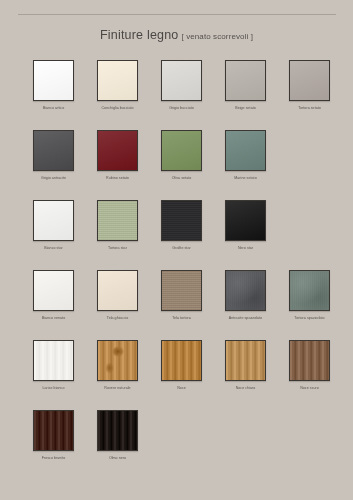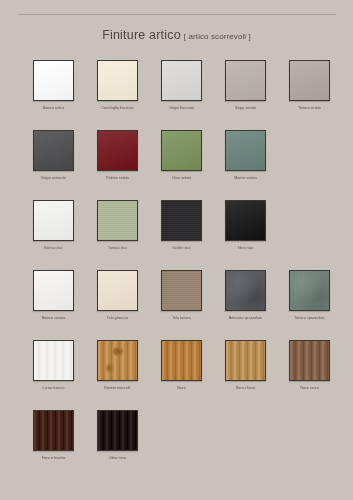--- a/index.html
+++ b/index.html
@@ -92,21 +92,21 @@
   }
 </style>
 </head>
 <body>
 
 <div id="sheet">
 
   <div class="top-rule"></div>
 
   <div class="title-wrap">
-    <span class="title-main">Finiture artico</span><span class="title-sub">[ artico scorrevoli ]</span>
+    <span class="title-main">Finiture legno</span><span class="title-sub">[ venato scorrevoli ]</span>
   </div>
 
   <div class="grid" id="grid">
       <div class="row">
         <div class="cell">
           <div class="swatch" style="background-color: rgb(255, 255, 255);">
             <div class="tex" style="background: linear-gradient(160deg, rgba(255, 255, 255, 0.12) 0%, rgba(0, 0, 0, 0.05) 100%) rgb(255, 255, 255);"></div>
           </div>
           <div class="label">Bianco artico</div>
         </div>

